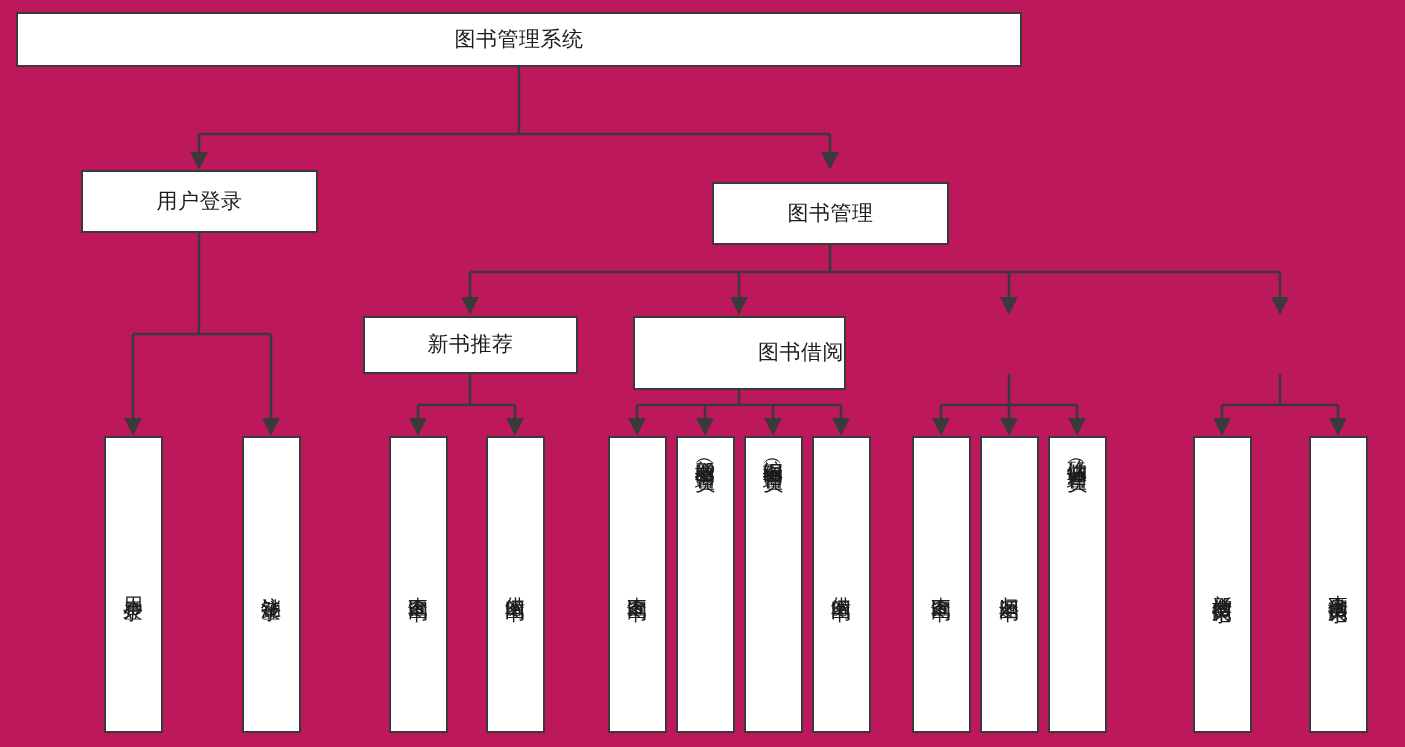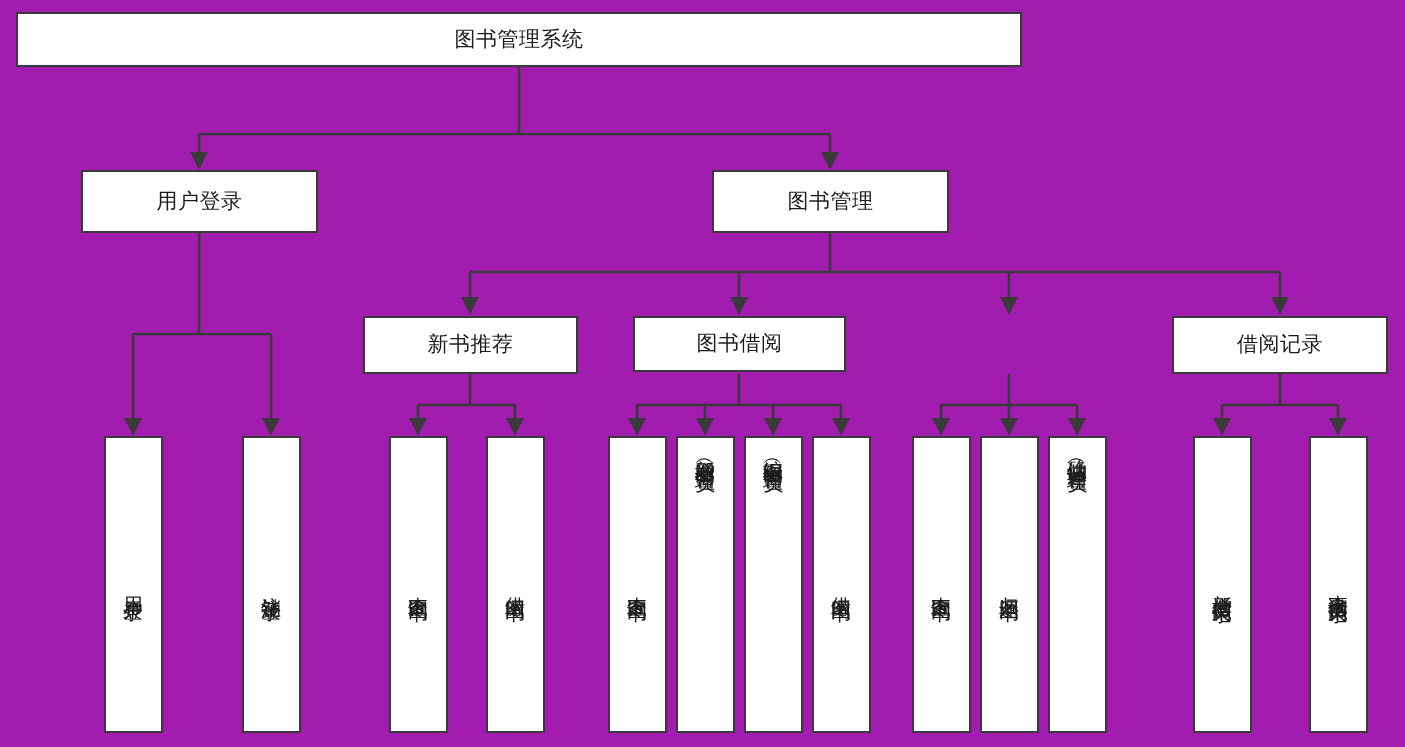--- a/index.html
+++ b/index.html
@@ -8,21 +8,21 @@
     padding: 0;
     background: #ffffff;
   }
   body {
     font-family: "DejaVu Sans", "Liberation Sans", sans-serif;
   }
   #diagram-root {
     position: relative;
     width: 1405px;
     height: 747px;
-    background: #a21caf;
+    background: #be185d;
     overflow: hidden;
   }
   #tree-svg {
     position: absolute;
     left: 0;
     top: 0;
     width: 1405px;
     height: 747px;
   }
   .node-box {
@@ -130,32 +130,29 @@
     </g>
   </svg>
 
   <div class="node-box" style="left:16px; top:12px; width:1006px; height:55px;">
     <span class="node-label-h">图书管理系统</span>
   </div>
 
   <div class="node-box" style="left:81px; top:170px; width:237px; height:63px;">
     <span class="node-label-h">用户登录</span>
   </div>
-  <div class="node-box" style="left:712px; top:170px; width:237px; height:63px;">
+  <div class="node-box" style="left:712px; top:182px; width:237px; height:63px;">
     <span class="node-label-h">图书管理</span>
   </div>
 
   <div class="node-box" style="left:363px; top:316px; width:215px; height:58px;justify-content:center;">
     <span class="node-label-h">新书推荐</span>
   </div>
-  <div class="node-box" style="left:633px; top:316px; width:213px; height:56px;">
+  <div class="node-box" style="left:633px; top:316px; width:213px; height:74px;justify-content:flex-end;">
     <span class="node-label-h">图书借阅</span>
-  </div>
-  <div class="node-box" style="left:1172px; top:316px; width:216px; height:58px;">
-    <span class="node-label-h">借阅记录</span>
   </div>
 
   <div class="node-box leaf-box centered" style="left:104px; top:436px; width:59px; height:297px;">
     <span class="node-label-v">用户登录</span>
   </div>
   <div class="node-box leaf-box centered" style="left:242px; top:436px; width:59px; height:297px;">
     <span class="node-label-v">注销登录</span>
   </div>
 
   <div class="node-box leaf-box centered" style="left:389px; top:436px; width:59px; height:297px;">

